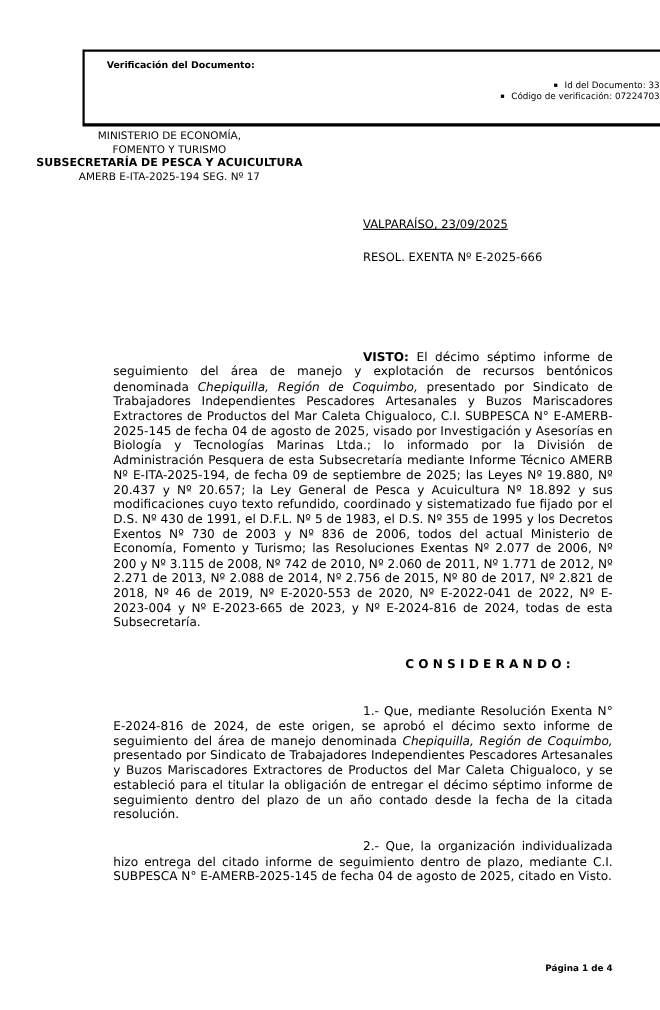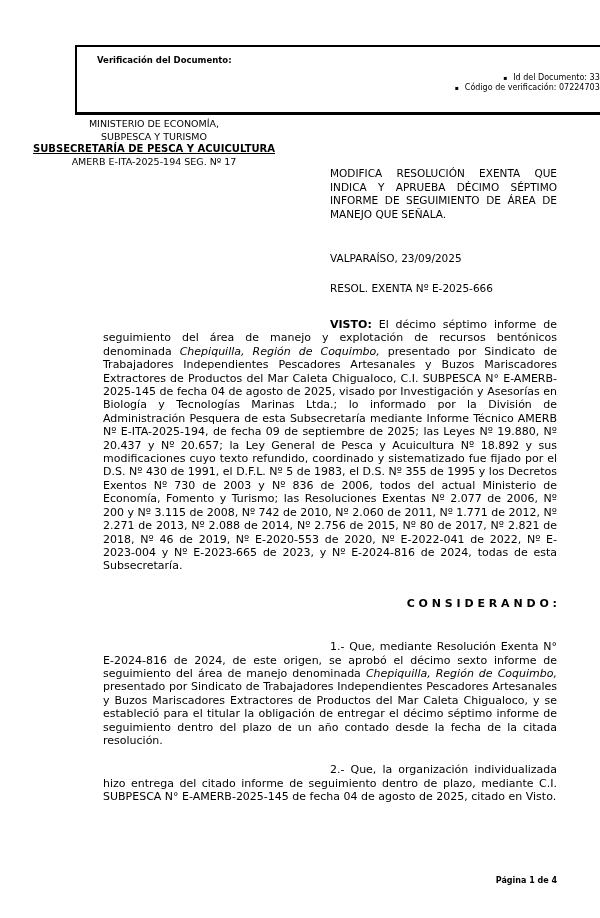--- a/index.html
+++ b/index.html
@@ -22,42 +22,42 @@
   }
   .vb-title{font-size:8.5px;font-weight:bold;margin-bottom:8px;}
   .vb-list{margin:0;padding:0;list-style:none;font-size:8px;line-height:10px;}
   .vb-list li{display:flex;gap:6px;align-items:flex-start;justify-content:flex-end;}
   .vb-bullet{font-size:6px;line-height:10px;}
   
   .letterhead{
     position:absolute;left:33px;top:118px;width:242px;
     text-align:center;font-size:9.5px;line-height:12.5px;
   }
-  .lh-sub{font-weight:bold;text-decoration:underline;font-size:10px;}
+  .lh-sub{font-weight:bold;font-size:10px;}
   
   .title-block{
     position:absolute;left:330px;top:167px;width:227px;
     font-size:10.5px;line-height:13.5px;
   }
   .subject{text-align:justify;}
-  .city-date{margin-top:31px;}
+  .city-date{margin-top:31px;text-decoration:underline;}
   .resol-number{margin-top:16px;}
   
   .doc-body{
     position:absolute;left:103px;top:318px;width:454px;
     font-size:11px;line-height:13.4px;text-align:justify;
   }
   .para{margin:0;}
   .indent{text-indent:227px;}
   .b{font-weight:bold;}
   .bi{font-weight:normal;font-style:italic;}
   .considerando{
     font-weight:bold;font-size:11px;
     margin-top:24px;padding-left:227px;
-    text-align:right;
+    text-align:center;
   }
   .p1{margin-top:30px;}
   .p2{margin-top:16px;}
   
   .footer{
     position:absolute;top:876px;right:43px;
     font-size:8px;font-weight:bold;
   }
 </style>
 </head>
@@ -77,27 +77,26 @@
         <span>Código de verificación: 07224703986</span>
       </li>
       <li>
         <span class="vb-bullet">▪</span>
       </li>
     </ul>
   </div>
 
   <div class="letterhead">
     <div>MINISTERIO DE ECONOMÍA,</div>
-    <div>SUBPESCA Y TURISMO</div>
+    <div>FOMENTO Y TURISMO</div>
     <div class="lh-sub">SUBSECRETARÍA DE PESCA Y ACUICULTURA</div>
     <div>AMERB E-ITA-2025-194 SEG. Nº 17</div>
   </div>
 
   <div class="title-block">
-    <div class="subject">MODIFICA RESOLUCIÓN EXENTA QUE INDICA Y APRUEBA DÉCIMO SÉPTIMO INFORME DE SEGUIMIENTO DE ÁREA DE MANEJO QUE SEÑALA.</div>
     <div class="city-date">VALPARAÍSO, 23/09/2025</div>
     <div class="resol-number">RESOL. EXENTA Nº E-2025-666</div>
   </div>
 
   <div class="doc-body">
     <p class="para indent"><span class="b">VISTO:</span><span> El décimo séptimo informe de seguimiento del área de manejo y explotación de recursos bentónicos denominada </span><span class="bi">Chepiquilla, Región de Coquimbo,</span><span> presentado por Sindicato de Trabajadores Independientes Pescadores Artesanales y Buzos Mariscadores Extractores de Productos del Mar Caleta Chigualoco, C.I. SUBPESCA N° E-AMERB-2025-145 de fecha 04 de agosto de 2025, visado por Investigación y Asesorías en Biología y Tecnologías Marinas Ltda.; lo informado por la División de Administración Pesquera de esta Subsecretaría mediante Informe Técnico AMERB Nº E-ITA-2025-194, de fecha 09 de septiembre de 2025; las Leyes Nº 19.880, Nº 20.437 y Nº 20.657; la Ley General de Pesca y Acuicultura Nº 18.892 y sus modificaciones cuyo texto refundido, coordinado y sistematizado fue fijado por el D.S. Nº 430 de 1991, el D.F.L. Nº 5 de 1983, el D.S. Nº 355 de 1995 y los Decretos Exentos Nº 730 de 2003 y Nº 836 de 2006, todos del actual Ministerio de Economía, Fomento y Turismo; las Resoluciones Exentas Nº 2.077 de 2006, Nº 200 y Nº 3.115 de 2008, Nº 742 de 2010, Nº 2.060 de 2011, Nº 1.771 de 2012, Nº 2.271 de 2013, Nº 2.088 de 2014, Nº 2.756 de 2015, Nº 80 de 2017, Nº 2.821 de 2018, Nº 46 de 2019, Nº E-2020-553 de 2020, Nº E-2022-041 de 2022, Nº E-2023-004 y Nº E-2023-665 de 2023, y Nº E-2024-816 de 2024, todas de esta Subsecretaría.</span></p>
 
     <div class="considerando">C O N S I D E R A N D O :</div>
 
     <p class="para indent p1"><span>1.- Que, mediante Resolución Exenta N° E-2024-816 de 2024, de este origen, se aprobó el décimo sexto informe de seguimiento del área de manejo denominada </span><span class="bi">Chepiquilla, Región de Coquimbo,</span><span> presentado por Sindicato de Trabajadores Independientes Pescadores Artesanales y Buzos Mariscadores Extractores de Productos del Mar Caleta Chigualoco, y se estableció para el titular la obligación de entregar el décimo séptimo informe de seguimiento dentro del plazo de un año contado desde la fecha de la citada resolución.</span></p>

